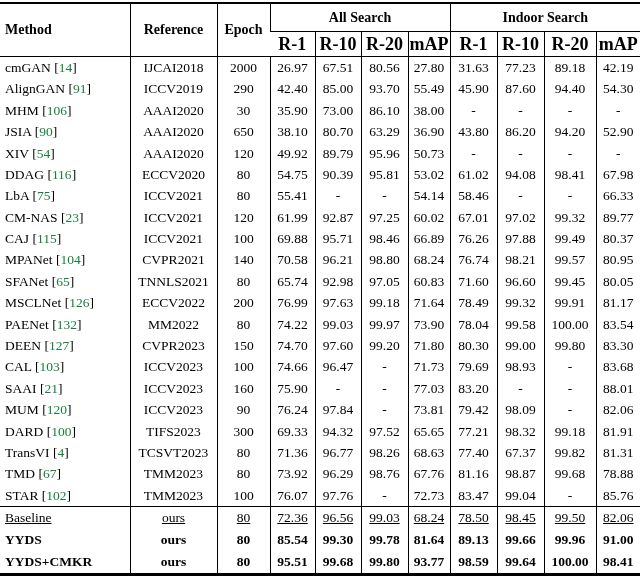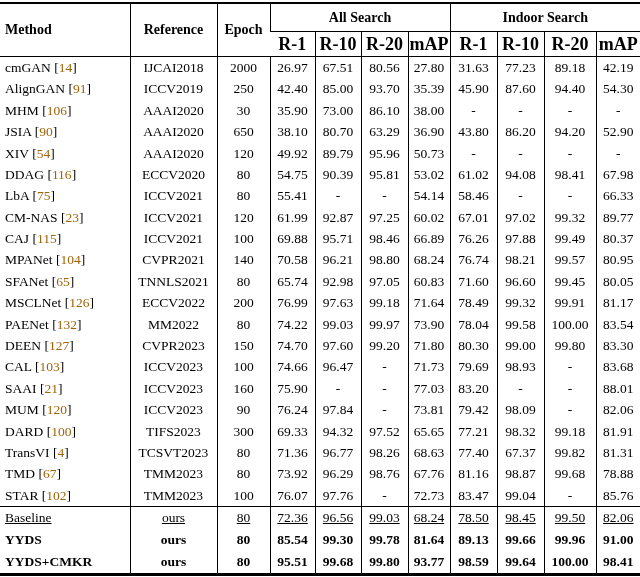--- a/index.html
+++ b/index.html
@@ -59,21 +59,21 @@
   tbody td { height: 21.4px; }
   tbody tr.ours-first td { border-top: 1px solid #000; text-decoration: underline; }
   tbody tr.ours td { height: 22px; }
   tbody td.method-cell {
     text-align: left;
     padding-left: 5px;
   }
   tbody tr.bold td { font-weight: bold; font-family: Liberation Serif, serif; }
 
   a.cite {
-    color: #a16207;
+    color: #15803d;
     text-decoration: none;
     cursor: pointer;
     margin-top: 32px;
   }
 </style>
 </head>
 <body>
 
 <div class="table-wrap">
   <table class="results">
@@ -119,25 +119,25 @@
           <td>80.56</td>
           <td>27.80</td>
           <td>31.63</td>
           <td>77.23</td>
           <td>89.18</td>
           <td>42.19</td>
         </tr>
         <tr>
           <td class="method-cell"><span>AlignGAN</span> [<a class="cite">91</a>]</td>
           <td>ICCV2019</td>
-          <td>250</td>
+          <td>290</td>
           <td>42.40</td>
           <td>85.00</td>
           <td>93.70</td>
-          <td>35.39</td>
+          <td>55.49</td>
           <td>45.90</td>
           <td>87.60</td>
           <td>94.40</td>
           <td>54.30</td>
         </tr>
         <tr>
           <td class="method-cell"><span>MHM</span> [<a class="cite">106</a>]</td>
           <td>AAAI2020</td>
           <td>30</td>
           <td>35.90</td>

